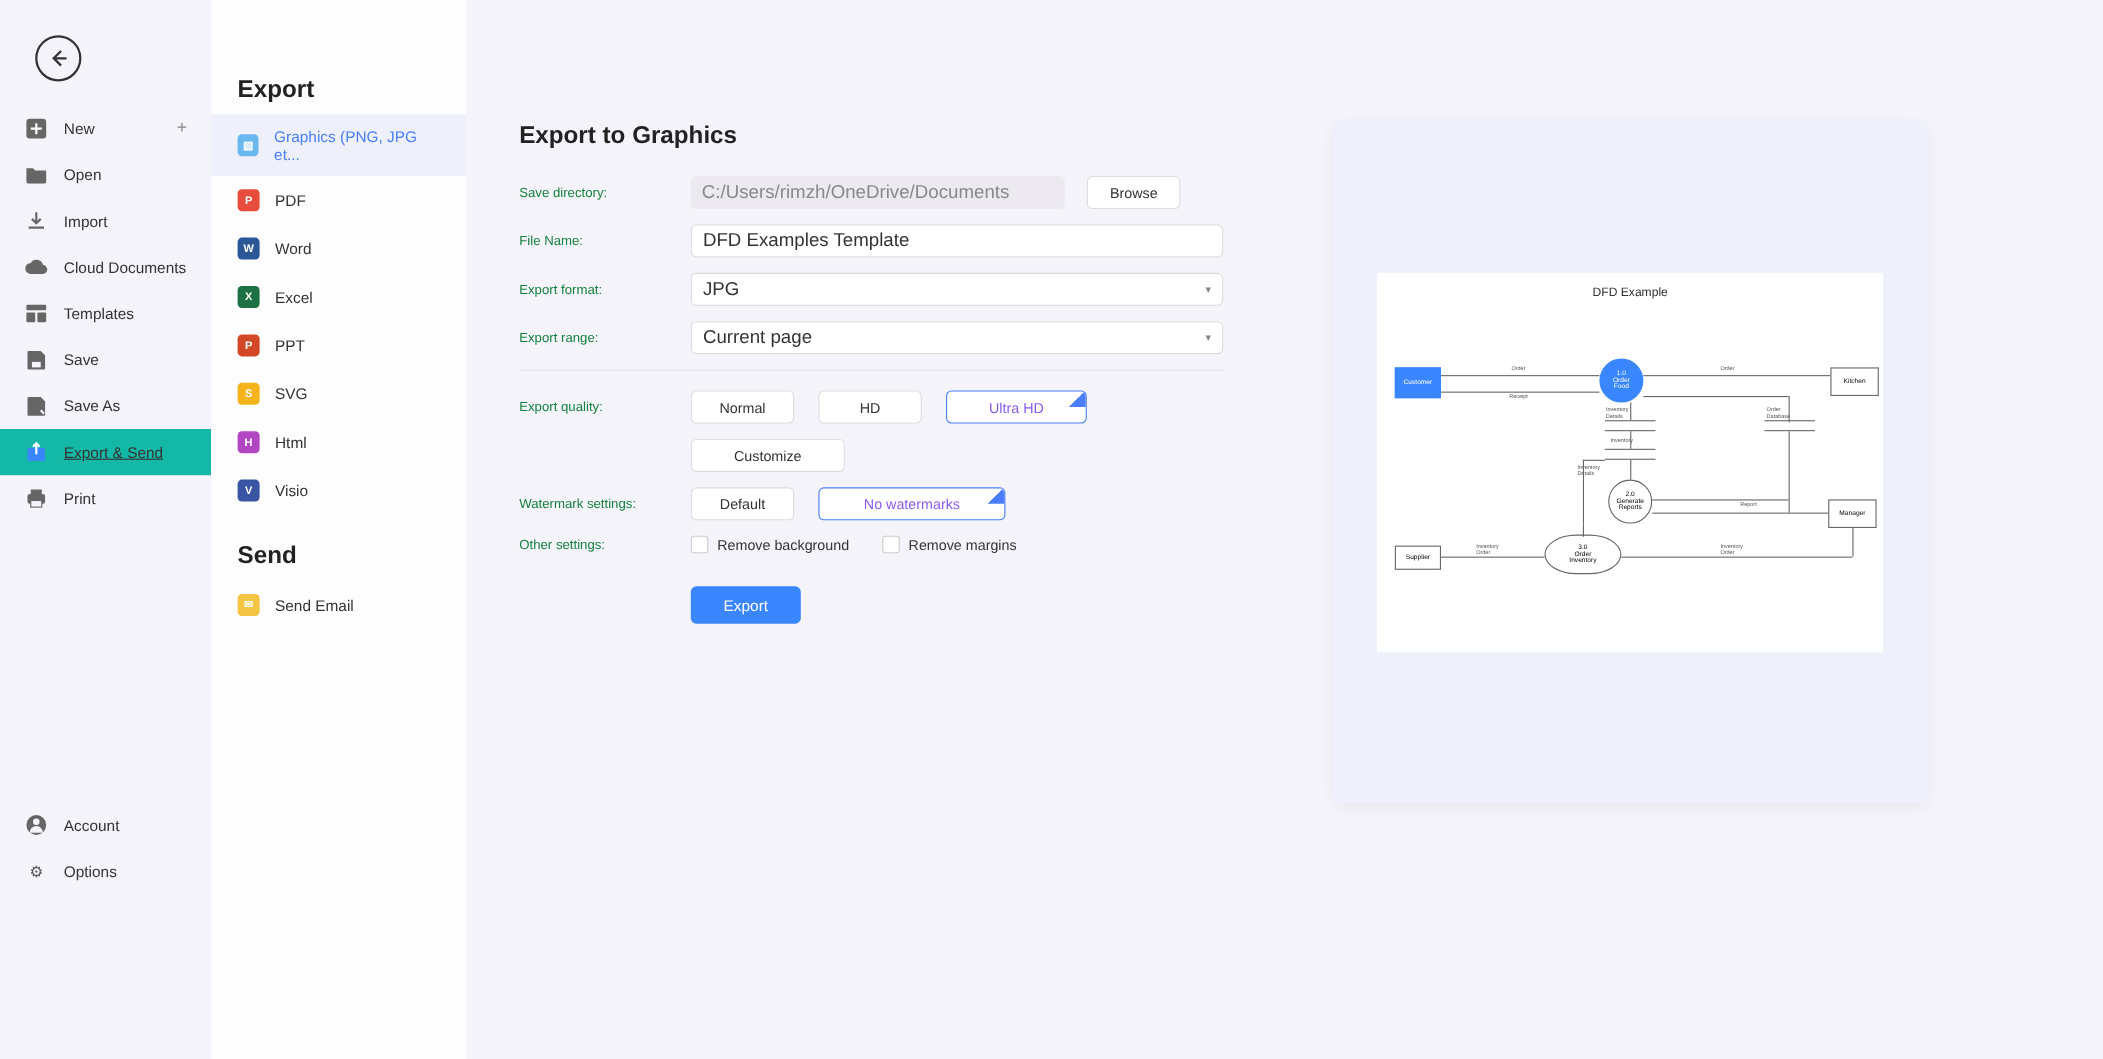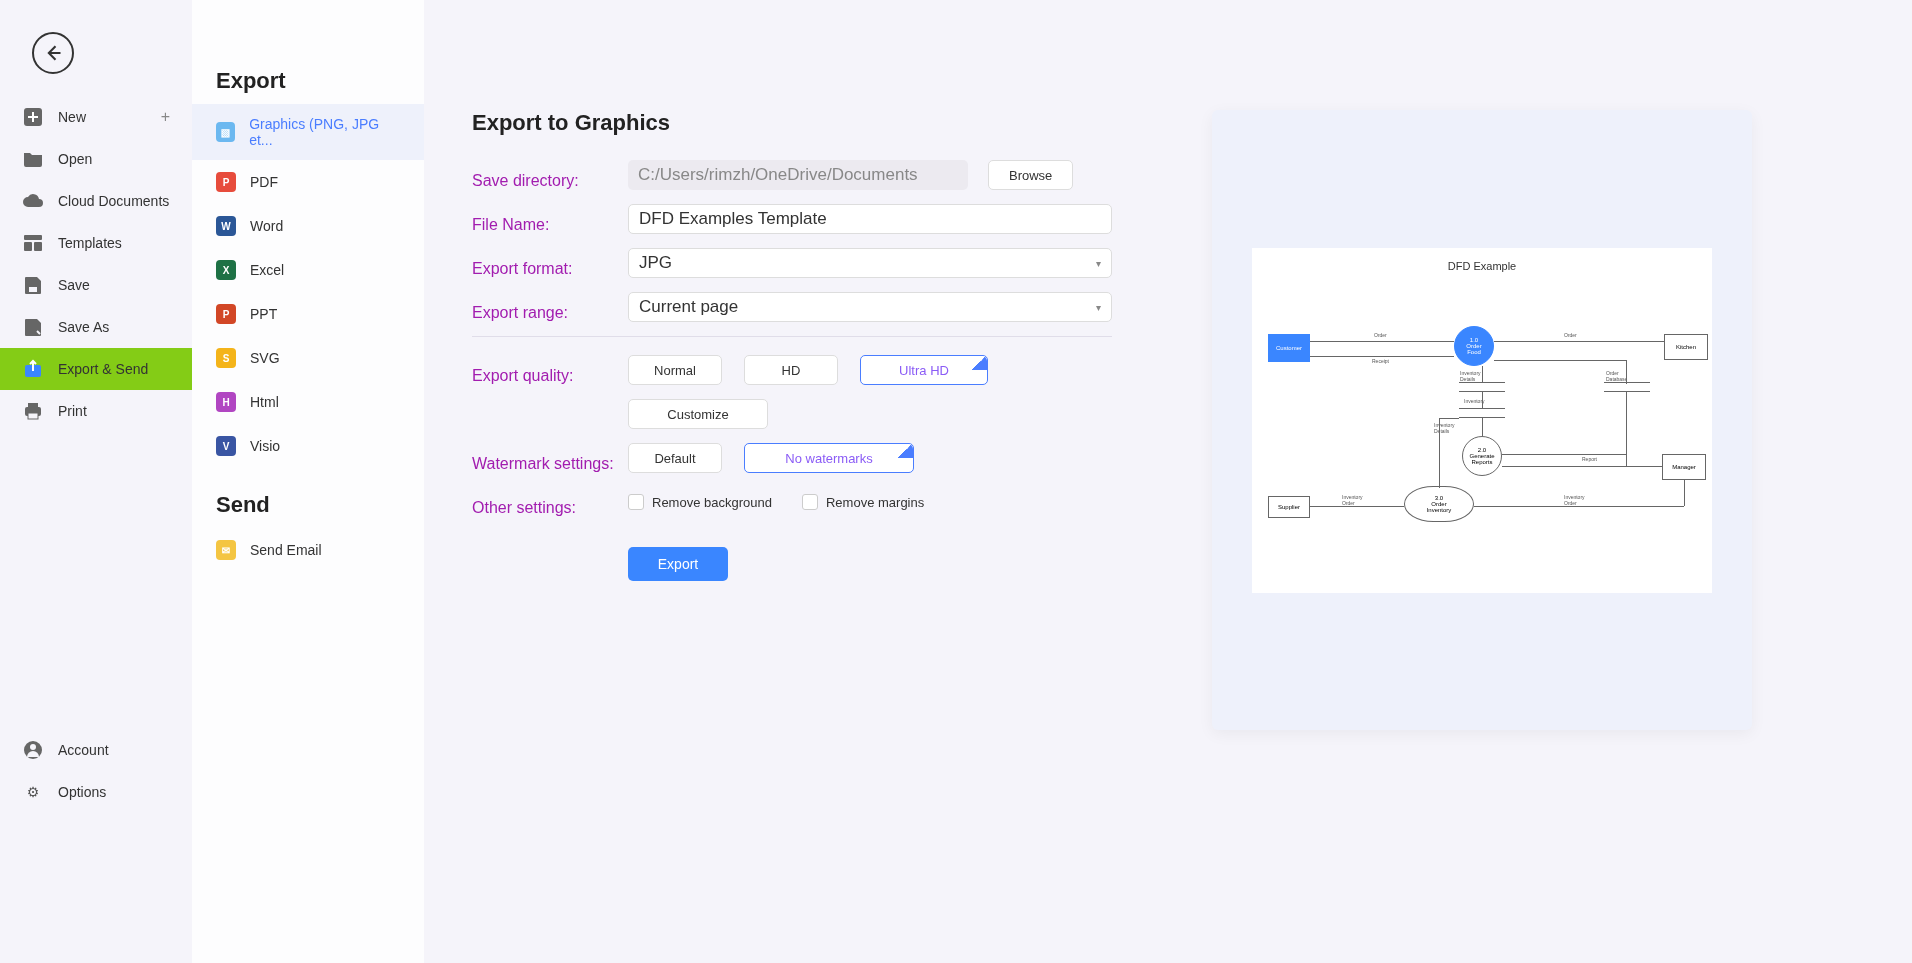--- a/index.html
+++ b/index.html
@@ -19,40 +19,40 @@
 .top-icons .caret::after { content: '▾'; font-size: 8px; margin-left: 2px; color: #888; }
 .avatar { position: absolute; right: 80px; top: 6px; width: 28px; height: 28px; border-radius: 50%; background: linear-gradient(135deg,#b5a7fd 40%,#f8c96a 100%); border: 2px solid #f0f0ff; }
 
 
 .back-btn { position: absolute; left: 32px; top: 32px; width: 42px; height: 42px; border: 2px solid #333; border-radius: 50%; display: flex; align-items: center; justify-content: center; cursor: pointer; }
 .back-btn svg { width: 20px; height: 20px; }
 
 
 .leftnav { position: absolute; left: 0; top: 96px; width: 192px; bottom: 0; background: #f5f4fa; }
 .leftnav .item { display: flex; align-items: center; gap: 14px; padding: 10px 22px; font-size: 14px; color: #333; cursor: pointer; }
-.leftnav .item.active { background: #84cc16; }
+.leftnav .item.active { background: #14b8a6; text-decoration: underline; }
 .leftnav .icon { width: 22px; height: 22px; display: flex; align-items: center; justify-content: center; color: #555; }
 .leftnav .plus-extra { margin-left: auto; color: #888; font-size: 16px; }
 .leftnav-footer { position: absolute; bottom: 150px; left: 0; right: 0; }
 
 
 .export-sidebar { position: absolute; left: 192px; top: 0; bottom: 0; width: 232px; background: #fdfdfe; padding-top: 68px; }
 .export-sidebar h2 { font-size: 22px; font-weight: 600; padding: 0 24px 10px; color: #222; }
 .export-sidebar .fmt { display: flex; align-items: center; gap: 14px; padding: 12px 24px; font-size: 14px; color: #333; cursor: pointer; }
 .export-sidebar .fmt.active { background: #eef1fb; color: #4a7dff; }
 .export-sidebar .fmt .ficon { width: 20px; height: 20px; border-radius: 4px; display: flex; align-items: center; justify-content: center; font-size: 10px; font-weight: 700; color: #fff; }
 .send-header { font-size: 22px; font-weight: 600; padding: 24px 24px 10px; color: #222; }
 
 
 .main { position: absolute; left: 424px; top: 0; right: 0; bottom: 0; background: #f5f4fa; padding: 110px 48px 0 48px; display: flex; gap: 100px; }
 .form-col { width: 640px; }
 .form-col h1 { font-size: 22px; font-weight: 700; color: #222; margin-bottom: 24px; }
 .row { display: flex; align-items: center; margin-bottom: 14px; }
 .row.divider { border-bottom: 1px solid #e0dde9; padding-bottom: 14px; margin-bottom: 18px; }
-.label { width: 156px; font-size: 16px; color: #a21caf; margin-top: 12px; }
+.label { width: 156px; font-size: 12px; color: #15803d; }
 .input, .select, .readonly { flex: 1; height: 30px; border: 1px solid #ddd; border-radius: 5px; padding: 0 10px; font-size: 17px; background: #fff; color: #333; outline: none; }
 .readonly { background: #eceaf0; border: none; color: #888; display: flex; align-items: center; }
 .select { position: relative; display: flex; align-items: center; cursor: pointer; }
 .select::after { content: '▾'; position: absolute; right: 10px; color: #888; font-size: 10px; }
 .btn { height: 30px; padding: 0 20px; border: 1px solid #ddd; border-radius: 5px; background: #fff; font-size: 13px; color: #333; cursor: pointer; display: inline-flex; align-items: center; justify-content: center; }
 .btn.gap { margin-left: 20px; }
 .btn-group { display: flex; gap: 22px; }
 .btn.quality { width: 94px; }
 .btn.selected { border-color: #4a7dff; color: #8b5cf6; position: relative; }
 .btn.selected::after { content: ''; position: absolute; top: 0; right: 0; width: 16px; height: 14px; background: linear-gradient(135deg, transparent 48%, #4a7dff 50%); border-top-right-radius: 5px; }
@@ -112,20 +112,28 @@
     <span>New</span>
     <span class="plus-extra">+</span>
   </div>
   <div class="item">
     <span class="icon">
         <svg width="20" height="16" viewBox="0 0 20 16">
           <path d="M1 2h6l2 2h10v10a2 2 0 01-2 2H3a2 2 0 01-2-2V2z" fill="#666"></path>
         </svg>
       </span>
     <span>Open</span>
+  </div>
+  <div class="item">
+    <span class="icon">
+        <svg width="20" height="20" viewBox="0 0 20 20">
+          <path d="M10 2v10m-4-4l4 4 4-4M3 16h14" stroke="#666" stroke-width="2" fill="none"></path>
+        </svg>
+      </span>
+    <span>Import</span>
   </div>
   <div class="item">
     <span class="icon">
         <svg width="22" height="16" viewBox="0 0 22 16">
           <path d="M6 14a5 5 0 010-10 6 6 0 0111 2 4 4 0 010 8H6z" fill="#666"></path>
         </svg>
       </span>
     <span>Cloud Documents</span>
   </div>
   <div class="item">

